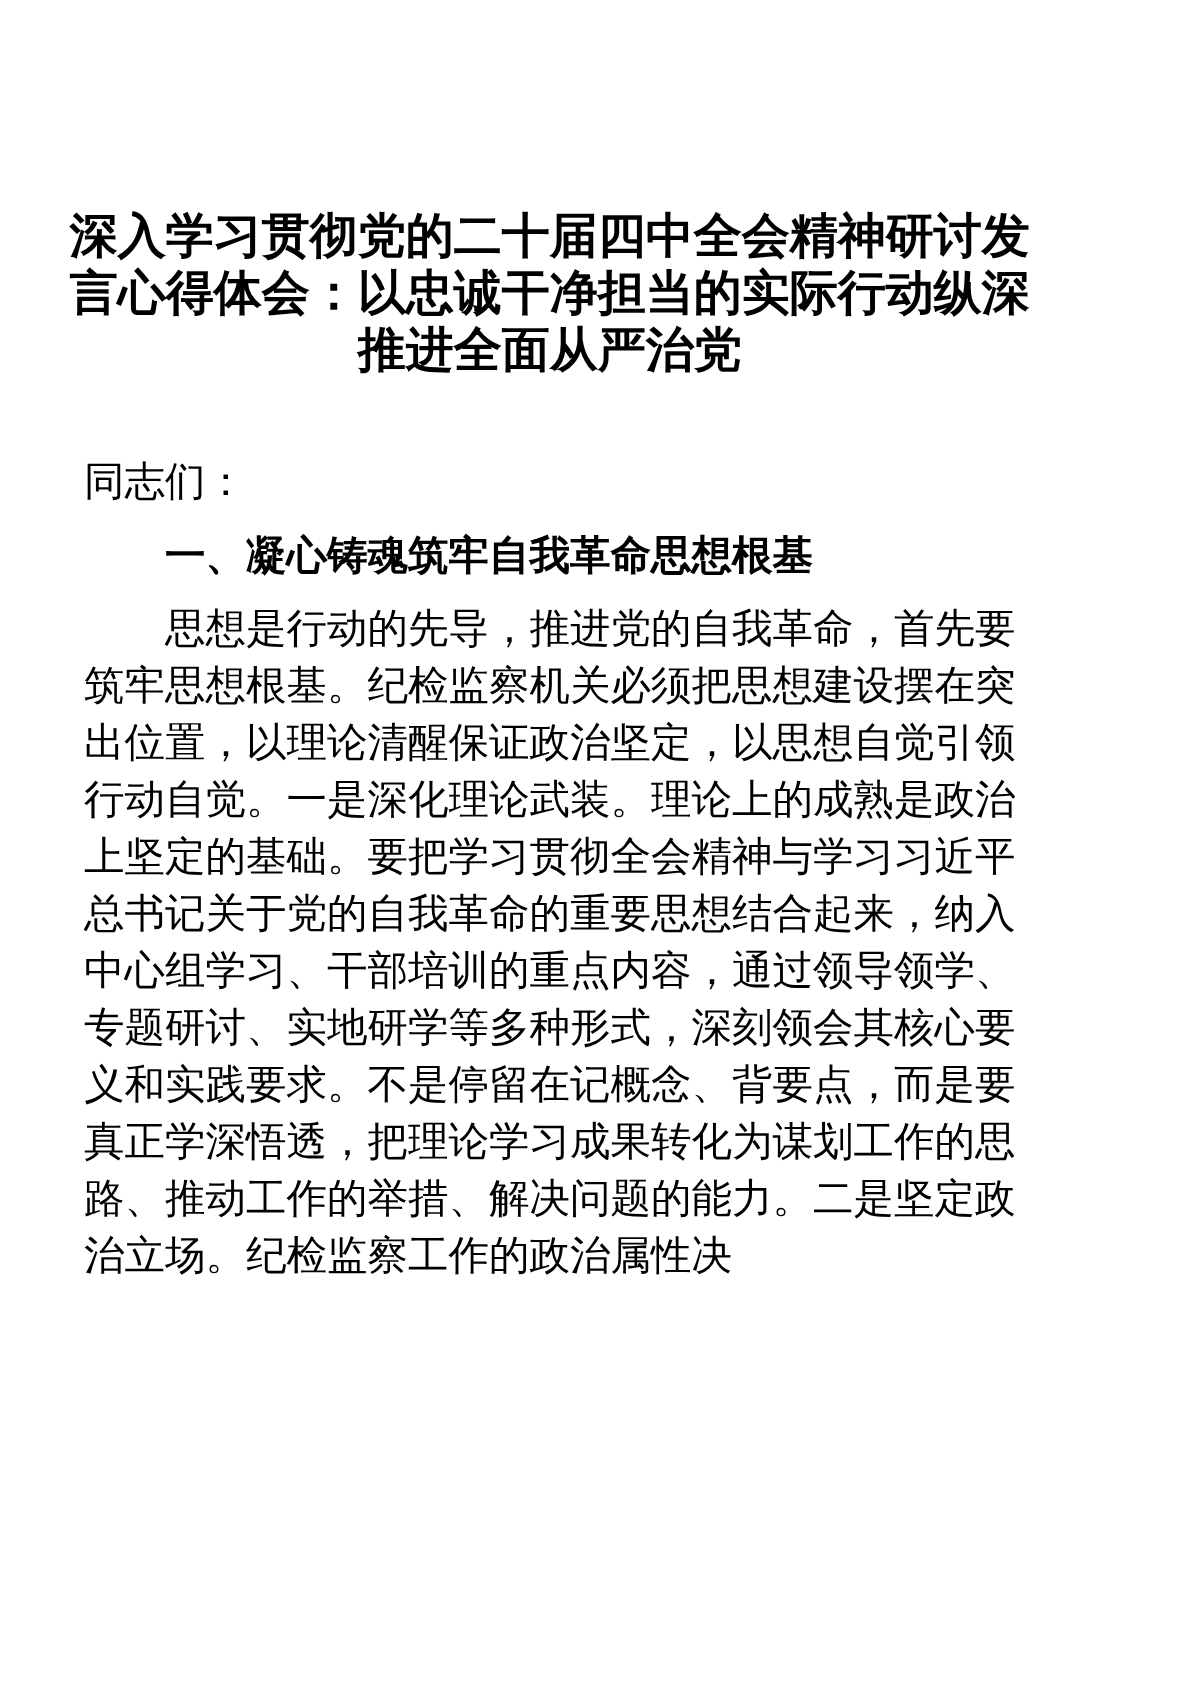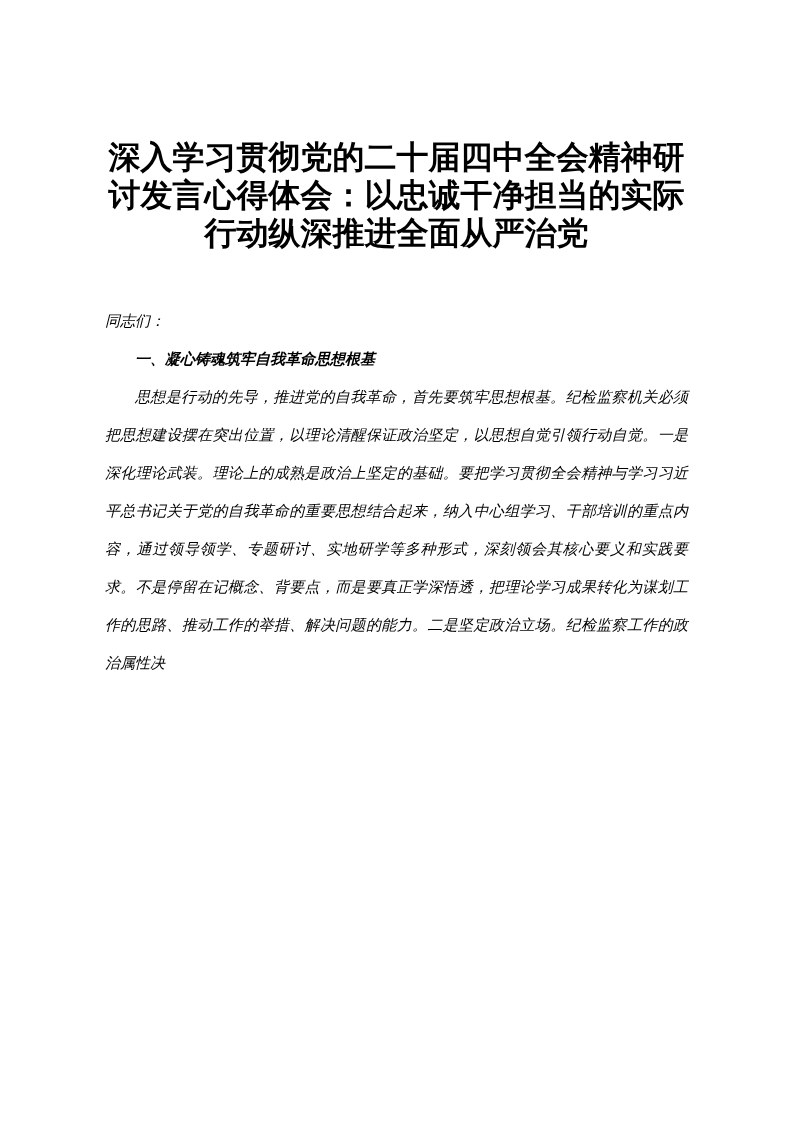--- a/index.html
+++ b/index.html
@@ -11,41 +11,40 @@
     width: 793px;
     height: 1122px;
     overflow: hidden;
     color: #000000;
     font-family: "Liberation Serif", "DejaVu Serif", serif;
   }
   .page {
     box-sizing: border-box;
     width: 793px;
     height: 1122px;
-    padding: 138px 105px 0 105px;
+    padding: 138px 105px 0 45px;
     background: #ffffff;
     overflow: hidden;
   }
   .doc-title {
     font-family: "Liberation Sans", "DejaVu Sans", sans-serif;
     font-weight: bold;
     font-size: 32px;
     line-height: 38px;
     text-align: center;
     letter-spacing: 0;
     margin: 0 0 50px 0;
   }
   .doc-body p {
-    font-size: 15px;
+    font-size: 27px;
     line-height: 38px;
-    margin: 0;
+    margin: 11px;
     text-align: justify;
     text-justify: inter-ideograph;
     word-break: break-all;
-    font-style: italic;
   }
   .salutation {
     text-indent: 0;
   }
   .para {
     text-indent: 2em;
   }
   .heading {
     font-family: "Liberation Sans", "DejaVu Sans", sans-serif;
     font-weight: bold;

